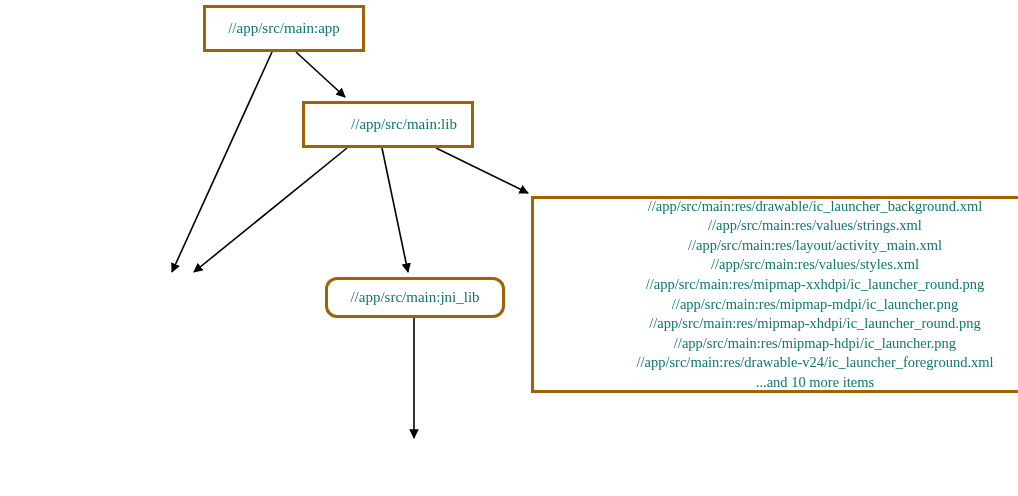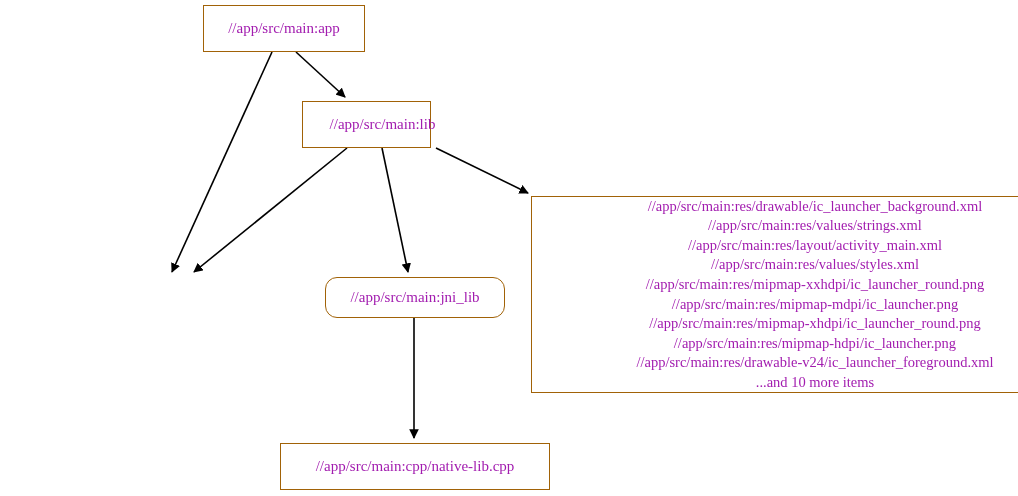--- a/index.html
+++ b/index.html
@@ -11,26 +11,26 @@
     position: relative;
     width: 1018px;
     height: 496px;
     background: #ffffff;
     font-family: "Liberation Serif", "DejaVu Serif", serif;
     overflow: hidden;
   }
   .node {
     position: absolute;
     box-sizing: border-box;
-    border: 1px solid #a16207;
+    border: 3px solid #a16207;
     background: #ffffff;
     display: flex;
     align-items: center;
     justify-content: center;
-    color: #a21caf;
+    color: #0f766e;
     z-index: 2;
   }
   .node-label {
     font-size: 15px;
     line-height: 1;
     white-space: nowrap;
     text-align: center;
   }
   .node-multiline {
     align-items: center;
@@ -45,21 +45,21 @@
   #edges {
     position: absolute;
     left: 0;
     top: 0;
     width: 1018px;
     height: 496px;
     z-index: 1;
   }
   
   #node-app        { left: 203px; top: 5px;   width: 162px; height: 47px; }
-  #node-lib        { left: 302px; top: 101px; width: 129px; height: 47px; padding-left: 32px; }
+  #node-lib        { left: 302px; top: 101px; width: 172px; height: 47px; padding-left: 32px; }
   #node-manifest   { left: 5px;   top: 277px; width: 300px; height: 41px; }
   #node-jnilib     { left: 325px; top: 277px; width: 180px; height: 41px; border-radius: 12px; }
   #node-res        { left: 531px; top: 196px; width: 568px; height: 197px; }
   #node-nativelib  { left: 280px; top: 443px; width: 270px; height: 47px; }
 </style>
 </head>
 <body>
 
 <div id="graph">
 
@@ -102,17 +102,14 @@
 //app/src/main:res/layout/activity_main.xml
 //app/src/main:res/values/styles.xml
 //app/src/main:res/mipmap-xxhdpi/ic_launcher_round.png
 //app/src/main:res/mipmap-mdpi/ic_launcher.png
 //app/src/main:res/mipmap-xhdpi/ic_launcher_round.png
 //app/src/main:res/mipmap-hdpi/ic_launcher.png
 //app/src/main:res/drawable-v24/ic_launcher_foreground.xml
 ...and 10 more items</span>
   </div>
 
-  <div class="node" id="node-nativelib">
-    <span class="node-label">//app/src/main:cpp/native-lib.cpp</span>
-  </div>
 
 </div>
 
 </body></html>

